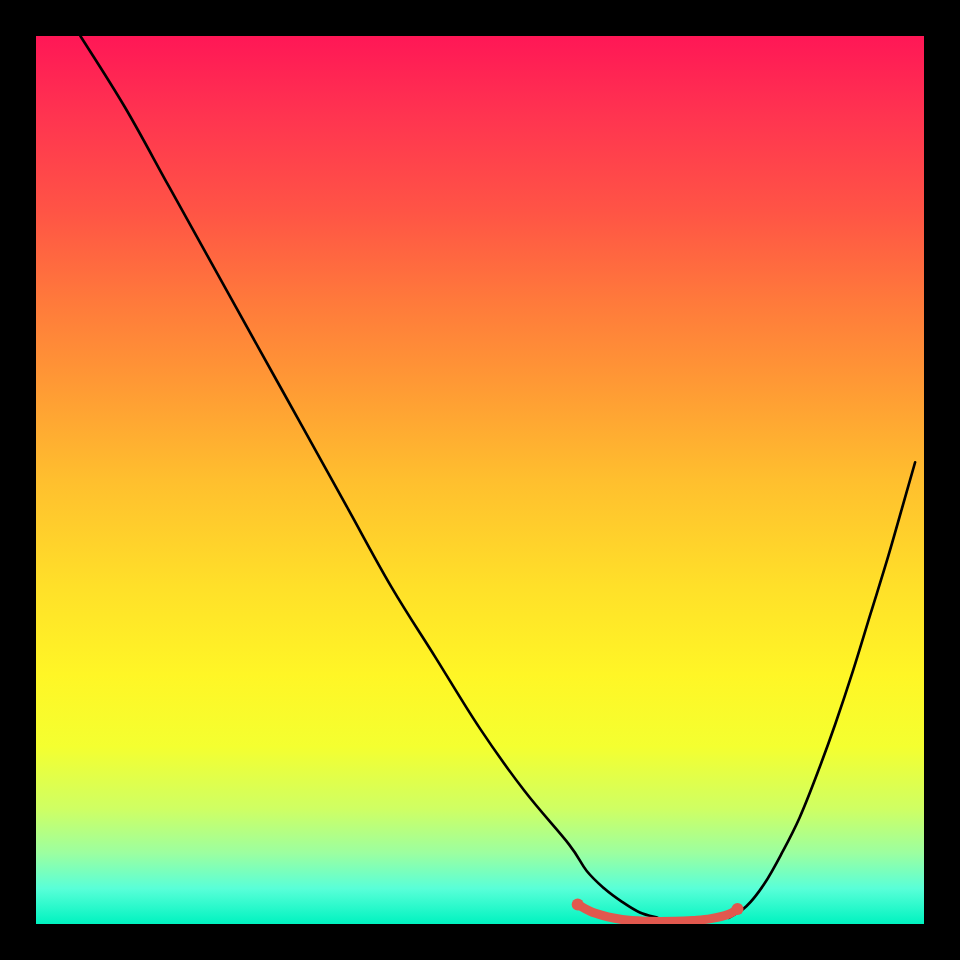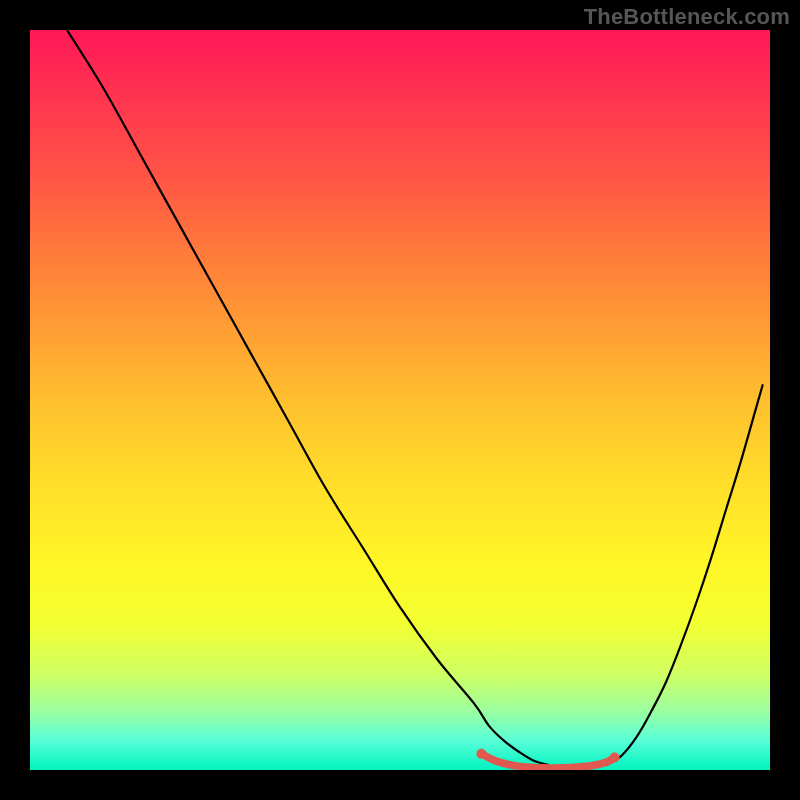--- a/index.html
+++ b/index.html
@@ -56,21 +56,20 @@
     height: 100%;
   }
   .curve { fill: none; stroke: #000; stroke-width: 2.2; stroke-linecap: round; }
   .highlight { fill: none; stroke: #e1584e; stroke-width: 7.5; stroke-linecap: round; }
   .endcap { fill: #e1584e; }
 </style>
 </head>
 <body>
 
 <div class="frame">
-  <div class="watermark">TheBottleneck.com</div>
 
   <div class="plot">
     <div class="gradient"></div>
 
     <svg class="curves" viewBox="0 0 740 740" preserveAspectRatio="none">
       <path id="series-left" class="curve" d="M 37 0 C 43.66 10.655999999999988, 60.68 36.55599999999992, 74 59.19999999999993 C 87.32 81.84399999999994, 97.68 101.82400000000007, 111 125.80000000000007 C 124.32 149.77600000000007, 134.68 168.42399999999998, 148 192.39999999999998 C 161.32 216.37599999999998, 171.68 235.024, 185 259 C 198.32 282.976, 208.68 301.62399999999997, 222 325.59999999999997 C 235.32 349.57599999999996, 245.68 368.22400000000005, 259 392.20000000000005 C 272.32 416.17600000000004, 282.68 436.156, 296 458.8 C 309.32 481.444, 319.68 496.688, 333 518 C 346.32 539.312, 356.68 557.22, 370 577.2 C 383.32 597.1800000000001, 393.68000000000006 611.684, 407.00000000000006 629 C 420.32000000000005 646.316, 434.676 661.4119999999999, 444 673.4 C 453.324 685.388, 453.472 688.94, 458.8 695.6 C 464.12800000000004 702.26, 468.272 705.7379999999999, 473.6 710.4 C 478.92800000000005 715.062, 483.072 717.9036, 488.40000000000003 721.5 C 493.72800000000007 725.0964, 497.87200000000007 727.9824, 503.20000000000005 730.38 C 508.528 732.7776, 515.336 734.0208, 518 734.82"></path>
       <path id="series-right" class="curve" d="M 577.2 734.82 C 579.864 733.0884000000001, 586.672 730.2616, 592 725.2 C 597.328 720.1384, 601.472 714.692, 606.8 706.7 C 612.1279999999999 698.7080000000001, 616.272 690.79, 621.6 680.8 C 626.928 670.81, 631.072 663.188, 636.4 651.2 C 641.728 639.2120000000001, 645.8720000000001 628.186, 651.2 614.2 C 656.528 600.214, 660.672 588.818, 666 573.5 C 671.328 558.182, 675.4720000000001 545.75, 680.8000000000001 529.1 C 686.128 512.45, 690.2719999999999 498.316, 695.5999999999999 481 C 700.9279999999999 463.684, 705.072 450.882, 710.4 432.90000000000003 C 715.728 414.91800000000006, 721.204 395.086, 725.1999999999999 381.1 C 729.1959999999999 367.11400000000003, 731.268 359.86199999999997, 732.6 355.2"></path>
       <path id="series-basin" class="highlight" d="M 451.4 723.72 C 454.06399999999996 725.052, 459.53999999999996 728.8556, 466.2 731.12 C 472.86 733.3844, 480.408 735.1012, 488.40000000000003 736.3 C 496.39200000000005 737.4988, 502.608 737.5136, 510.59999999999997 737.78 C 518.592 738.0464, 526.14 737.9132, 532.8 737.78 C 539.4599999999999 737.6468, 542.272 737.4395999999999, 547.6 737.04 C 552.928 736.6404, 557.072 736.4924, 562.4 735.56 C 567.728 734.6275999999999, 573.2040000000001 733.3252, 577.2 731.86 C 581.196 730.3948, 583.268 728.2192, 584.6 727.42"></path>
       <circle id="cap-start" class="endcap" r="5" cx="451.4" cy="723.72"></circle>
       <circle id="cap-end" class="endcap" r="5" cx="584.6" cy="727.42"></circle>

